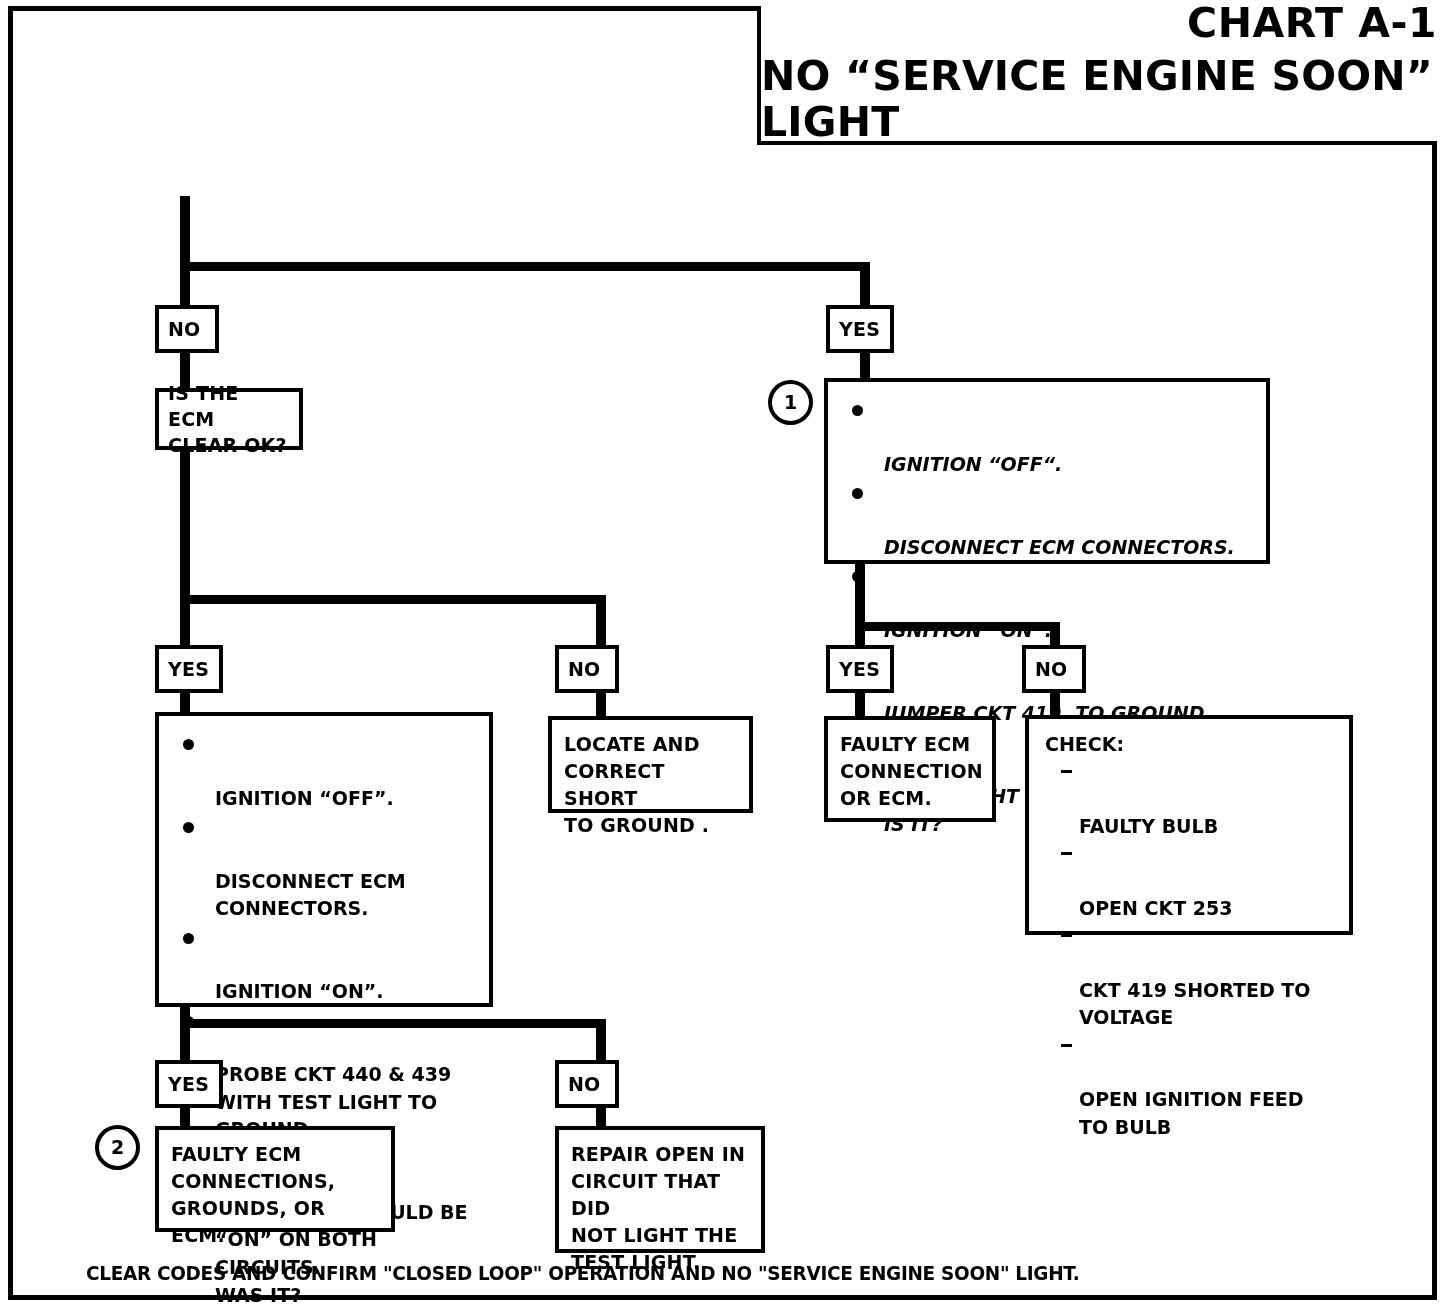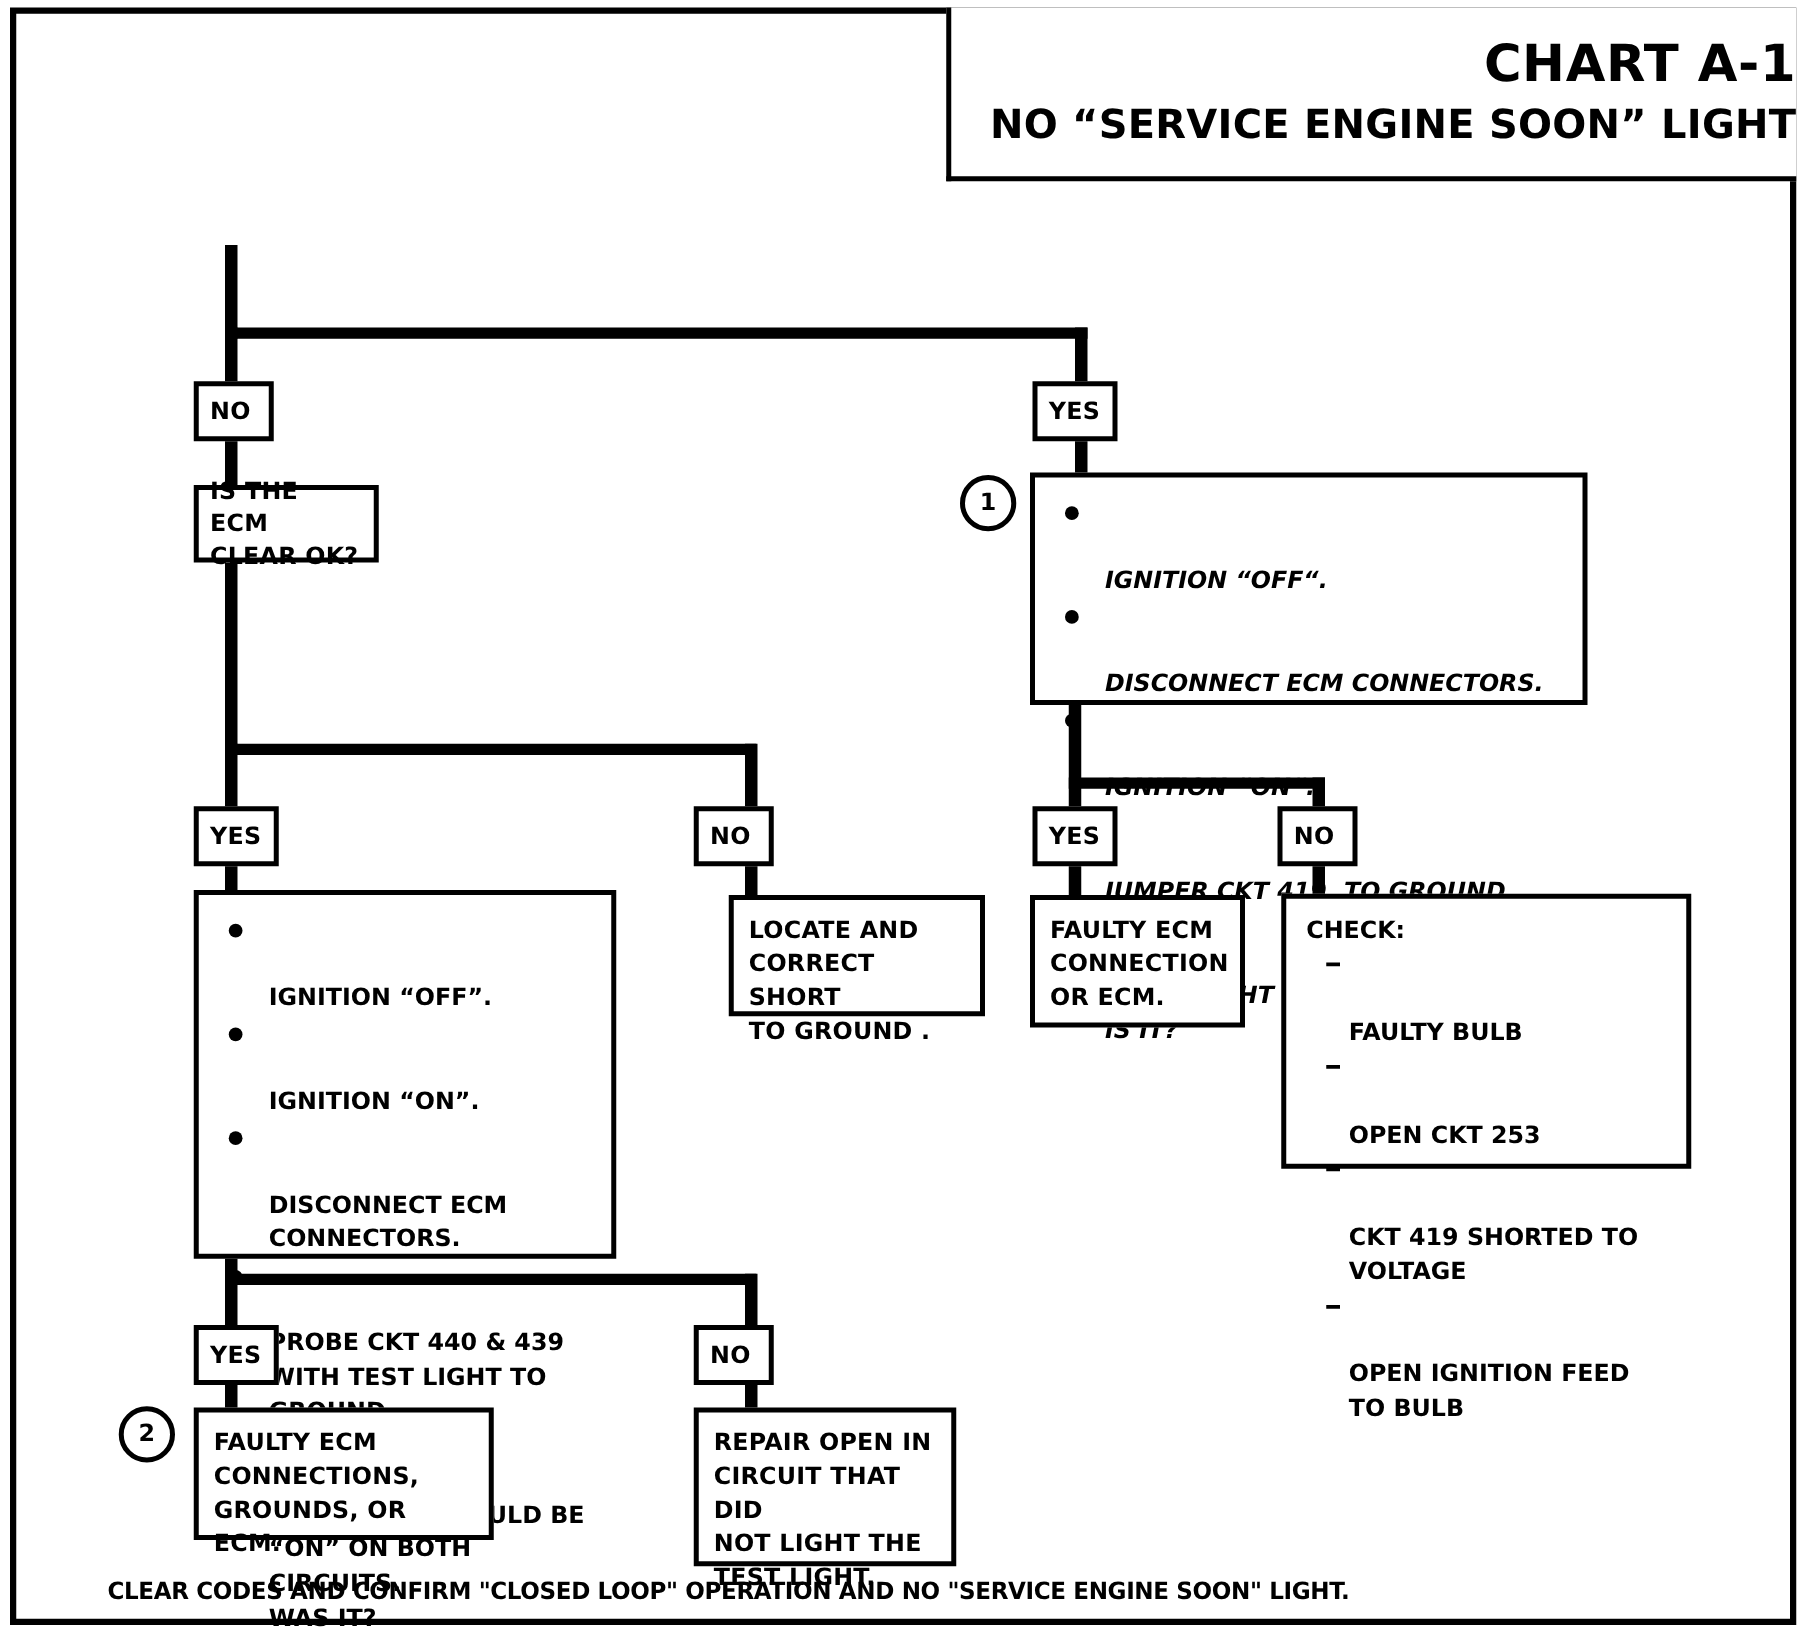--- a/index.html
+++ b/index.html
@@ -58,21 +58,21 @@
     z-index: 6;
   }
   .title-main {
     font-size: 41px;
     font-weight: bold;
     letter-spacing: 0.5px;
     line-height: 1.05;
     color: #000;
   }
   .title-sub {
-    font-size: 32px;
+    font-size: 41px;
     font-weight: bold;
     letter-spacing: 0.2px;
     line-height: 1.1;
     margin-top: 9px;
     color: #000;
   }
   
   .q-box {
     display: flex;
     align-items: center;
@@ -308,43 +308,43 @@
   </div>
 
   <div class="box list-box" style="left:155px; top:712px; width:338px; height:295px;">
     <ul class="blist">
       <li>
         <span class="bullet"></span>
         <span>IGNITION “OFF”.</span>
       </li>
       <li>
         <span class="bullet"></span>
-        <span>IGNITION “ON”.</span>
-      </li>
-      <li>
-        <span class="bullet"></span>
         <span>DISCONNECT ECM
 CONNECTORS.</span>
+      </li>
+      <li>
+        <span class="bullet"></span>
+        <span>IGNITION “ON”.</span>
       </li>
       <li>
         <span class="bullet"></span>
         <span>PROBE CKT 440 &amp; 439
 WITH TEST LIGHT TO
 GROUND.</span>
       </li>
       <li>
         <span class="bullet"></span>
         <span>TEST LIGHT  SHOULD BE
 “ON” ON BOTH CIRCUITS.</span>
       </li>
       <li class="nobullet">WAS IT?</li>
     </ul>
   </div>
 
-  <div class="box plain-box" style="left:583px; top:716px; width:205px; height:97px;">
+  <div class="box plain-box" style="left:548px; top:716px; width:205px; height:97px;">
     <div class="box-text">LOCATE  AND
 CORRECT SHORT
 TO GROUND .</div>
   </div>
 
   <div class="box plain-box" style="left:824px; top:716px; width:172px; height:106px;">
     <div class="box-text">FAULTY ECM
 CONNECTION
 OR ECM.</div>
   </div>

